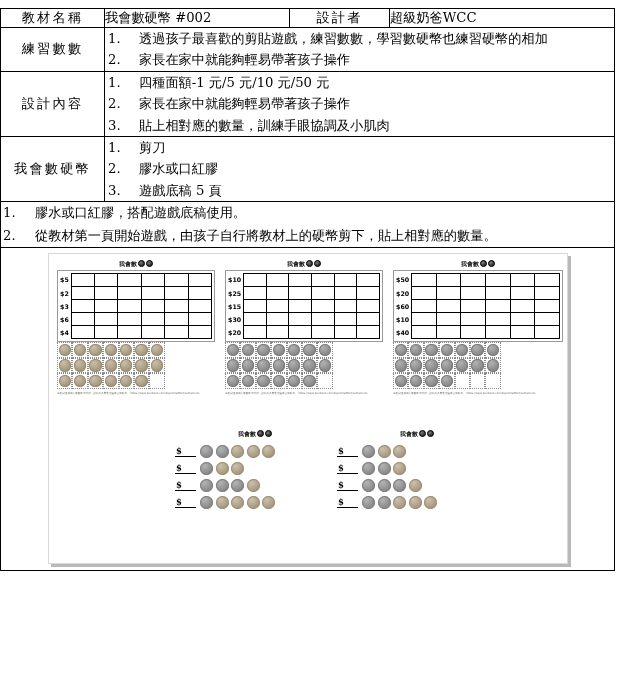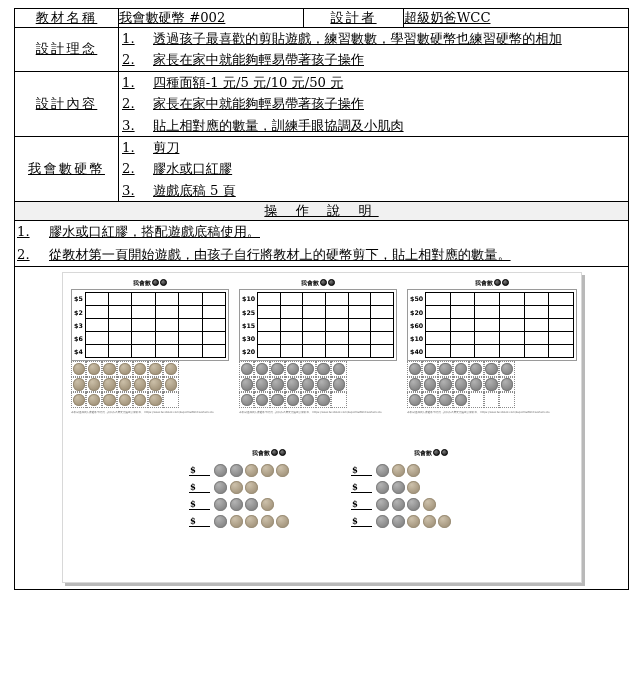--- a/index.html
+++ b/index.html
@@ -8,23 +8,22 @@
     background: #ffffff;
   }
   body {
     width: 632px; height: 688px;
     font-family: "DejaVu Serif", "Liberation Serif", serif;
     overflow: hidden;
   }
 
   .sheet {
     width: 523px; height: 688px;
-    padding: 8px 9px 8px 14px;
+    padding: 8px 9px 8px 0;
     position: relative;
-    text-decoration: underline;
   }
 
   table.main {
     width: 614px;
     border-collapse: collapse;
     table-layout: fixed;
   }
   table.main td {
     border: 1.4px solid #000;
     vertical-align: middle;
@@ -226,21 +225,21 @@
     <tbody>
 
       <tr>
         <td class="lbl c-name-lbl">教材名稱</td>
         <td class="val c-name-val">我會數硬幣 #002</td>
         <td class="lbl c-author-lbl">設計者</td>
         <td class="val c-author-val">超級奶爸WCC</td>
       </tr>
 
       <tr>
-        <td class="lbl">設計理念</td>
+        <td class="lbl">練習數數</td>
         <td class="cellpad" colspan="3">
           <ol class="nl">
             <li>
               <span class="num">1.</span>
               <span class="txt">透過孩子最喜歡的剪貼遊戲，練習數數，學習數硬幣也練習硬幣的相加</span>
             </li>
             <li>
               <span class="num">2.</span>
               <span class="txt">家長在家中就能夠輕易帶著孩子操作</span>
             </li>
@@ -281,23 +280,20 @@
               <span class="txt">膠水或口紅膠</span>
             </li>
             <li>
               <span class="num">3.</span>
               <span class="txt">遊戲底稿 5 頁</span>
             </li>
           </ol>
         </td>
       </tr>
 
-      <tr>
-        <td class="sec-head" colspan="4">操 作 說 明</td>
-      </tr>
 
       <tr>
         <td class="cellpad ops" colspan="4">
           <ol class="nl">
             <li>
               <span class="num">1.</span>
               <span class="txt">膠水或口紅膠，搭配遊戲底稿使用。</span>
             </li>
             <li>
               <span class="num">2.</span>

